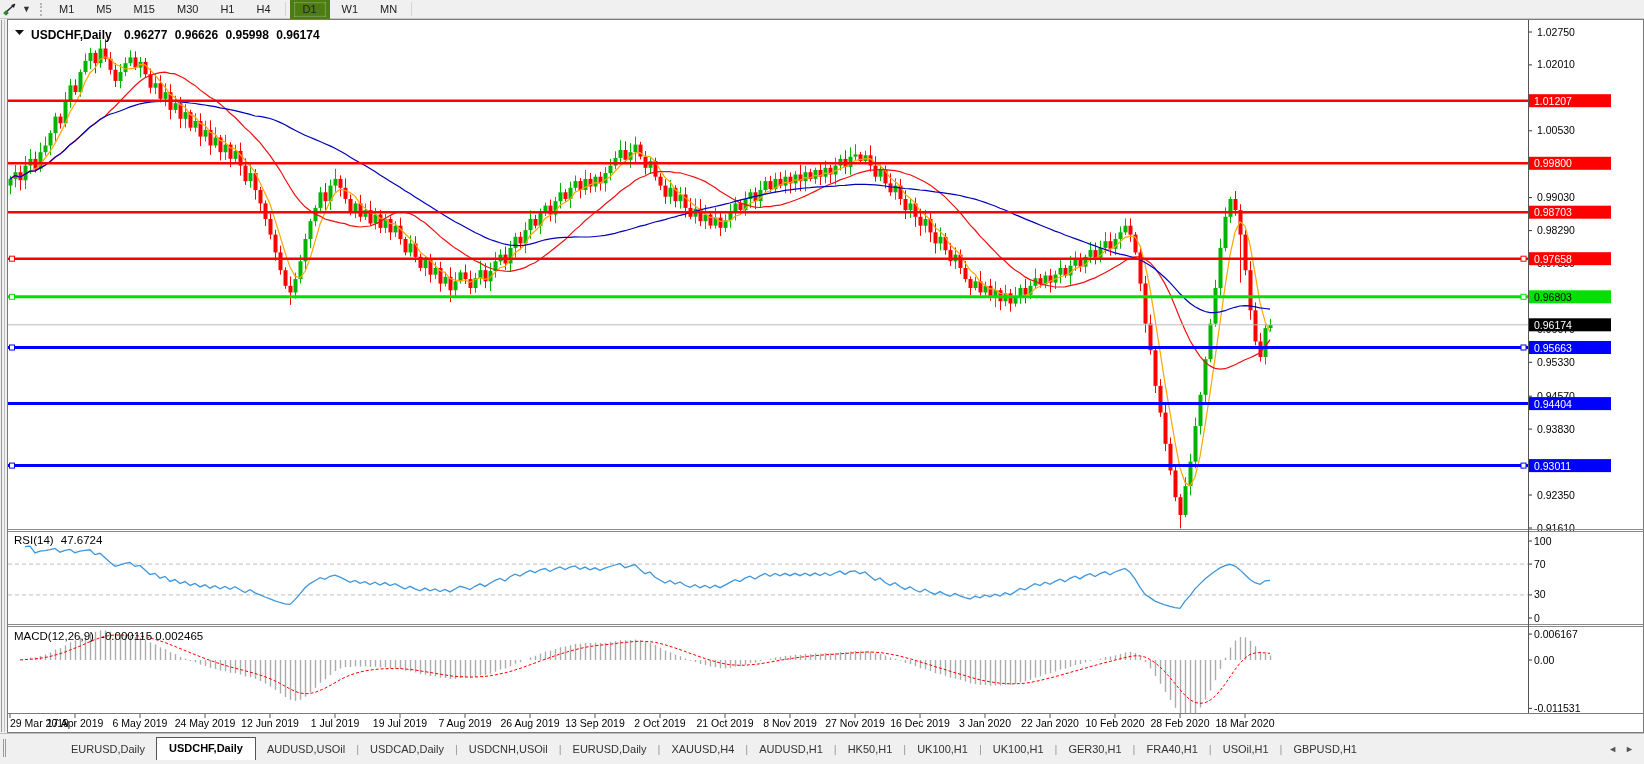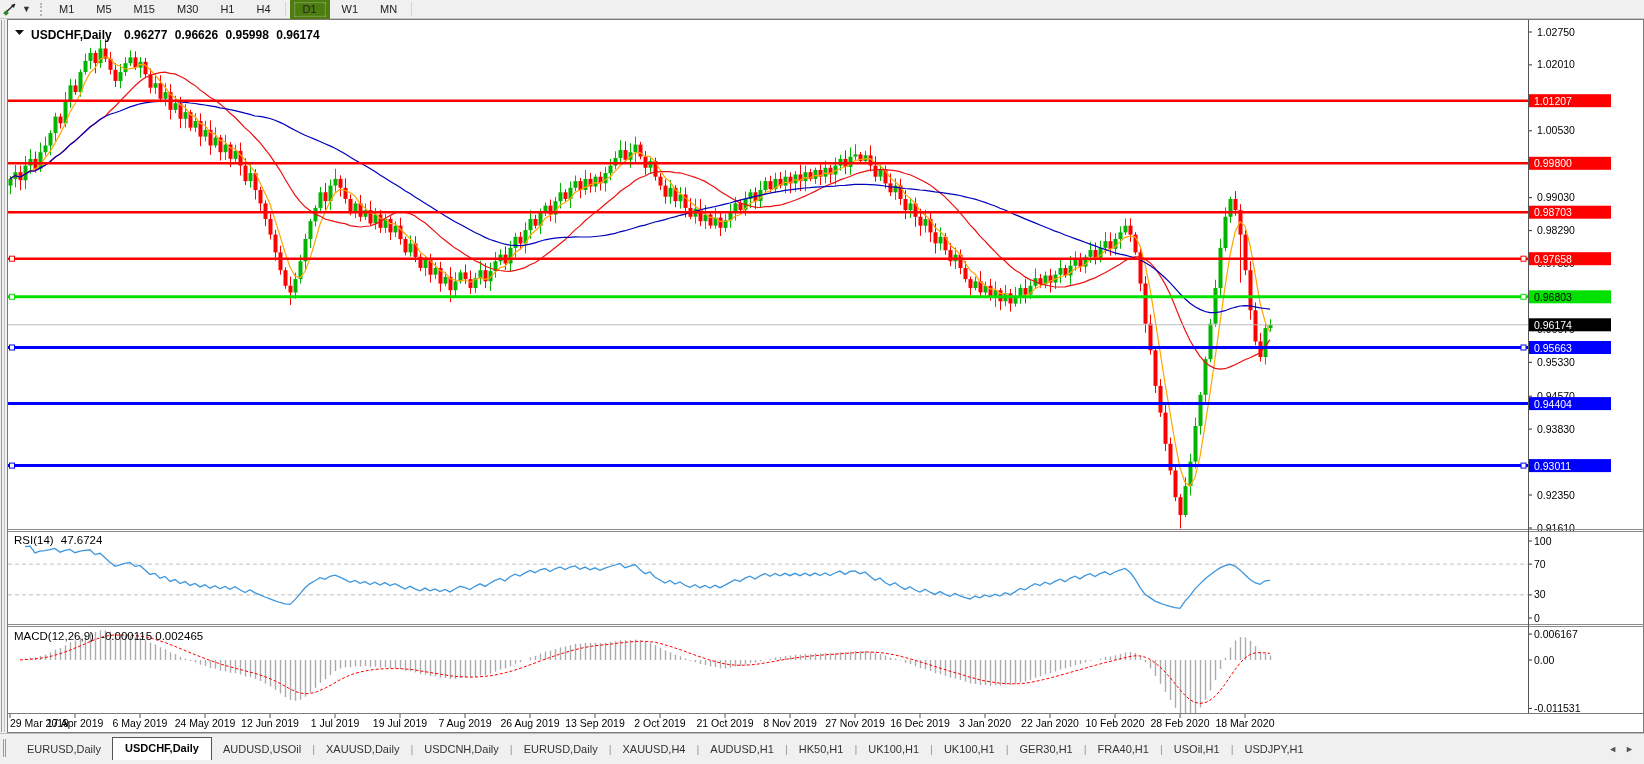--- a/index.html
+++ b/index.html
@@ -7,21 +7,21 @@
   .toolbar{height:18px;background:#f0f0f0;border-bottom:1px solid #c8c8c8;display:flex;align-items:center;}
   .tool-icon{width:22px;height:16px;display:flex;align-items:center;justify-content:center;cursor:pointer;}
   .tool-caret{font-size:9px;color:#333;width:14px;cursor:pointer;}
   .grip{height:13px;border-left:2px dotted #b4b4b4;margin:0 6px 0 4px;}
   .tf-buttons{display:flex;align-items:center;height:18px;}
   .tf-btn{font-size:11px;color:#222;padding:1px 9px;margin:16px 1px;border:1px solid transparent;cursor:pointer;line-height:13px;text-align:center;}
   .tf-btn.active{background:#4d7c0f;border:4px solid #4d7c0f;box-shadow:inset 0 0 2px #ddd;}
   .tf-sep{height:14px;border-left:1px solid #d4d4d4;margin:0 3px;}
   .chart-window{position:relative;width:1644px;height:714px;background:#f0f0f0;}
   svg text{font-family:"Liberation Sans",sans-serif;}
-  .tabbar{height:26px;background:#f0f0f0;border-top:1px solid #bdbdbd;display:flex;align-items:flex-end;}
+  .tabbar{height:26px;background:#f0f0f0;border-top:1px solid #bdbdbd;display:flex;align-items:flex-end;gap:44px;}
   .tab-grip{height:18px;border-left:3px double #9a9a9a;margin:0 10px 3px 3px;}
   .tabs{display:flex;align-items:flex-end;height:26px;flex:1;overflow:hidden;}
   .tab{font-size:11px;color:#333;padding:4px 11px 5px 11px;cursor:pointer;white-space:nowrap;}
   .tab.active{background:#fff;border:1px solid #555;border-bottom:none;font-weight:bold;color:#000;
     padding:4px 12px 6px 12px;margin-bottom:0;}
   .tab-sep{color:#999;font-size:11px;padding-bottom:5px;}
   .tab-nav{display:flex;align-items:center;gap:8px;padding:0 10px 6px 0;color:#555;font-size:9px;}
   .tab-nav span{cursor:pointer;}
 </style>
 </head>
@@ -1003,41 +1003,41 @@
   </svg>
 </div>
 
 <div class="tabbar">
   <div class="tab-grip"></div>
   <div class="tabs" id="tabs">
       <div class="tab">EURUSD,Daily</div>
       <div class="tab active">USDCHF,Daily</div>
       <div class="tab">AUDUSD,USOil</div>
       <span class="tab-sep">|</span>
-      <div class="tab">XAUUSD,Daily</div>
-      <span class="tab-sep">|</span>
-      <div class="tab">USDCNH,Daily</div>
+      <div class="tab">USDCAD,Daily</div>
+      <span class="tab-sep">|</span>
+      <div class="tab">USDCNH,USOil</div>
       <span class="tab-sep">|</span>
       <div class="tab">EURUSD,Daily</div>
       <span class="tab-sep">|</span>
       <div class="tab">XAUUSD,H4</div>
       <span class="tab-sep">|</span>
       <div class="tab">AUDUSD,H1</div>
       <span class="tab-sep">|</span>
       <div class="tab">HK50,H1</div>
       <span class="tab-sep">|</span>
       <div class="tab">UK100,H1</div>
       <span class="tab-sep">|</span>
       <div class="tab">UK100,H1</div>
       <span class="tab-sep">|</span>
       <div class="tab">GER30,H1</div>
       <span class="tab-sep">|</span>
       <div class="tab">FRA40,H1</div>
       <span class="tab-sep">|</span>
       <div class="tab">USOil,H1</div>
       <span class="tab-sep">|</span>
-      <div class="tab">USDJPY,H1</div>
+      <div class="tab">GBPUSD,H1</div>
     </div>
   <div class="tab-nav">
     <span>◄</span>
     <span>►</span>
   </div>
 </div>
 
 </body></html>

